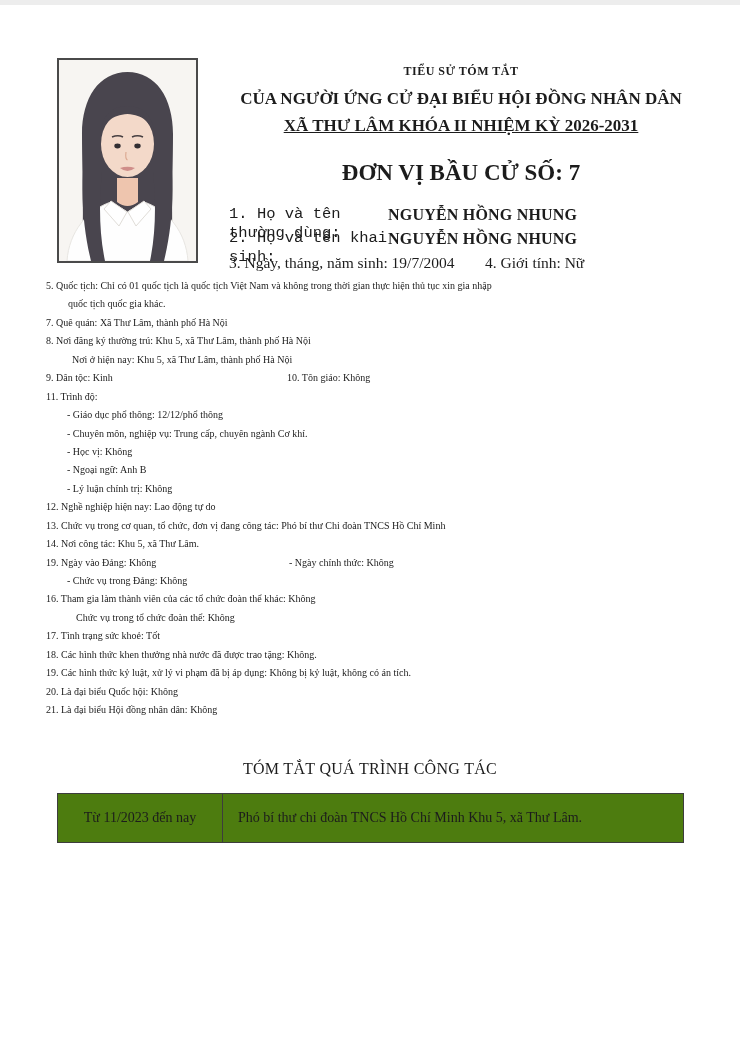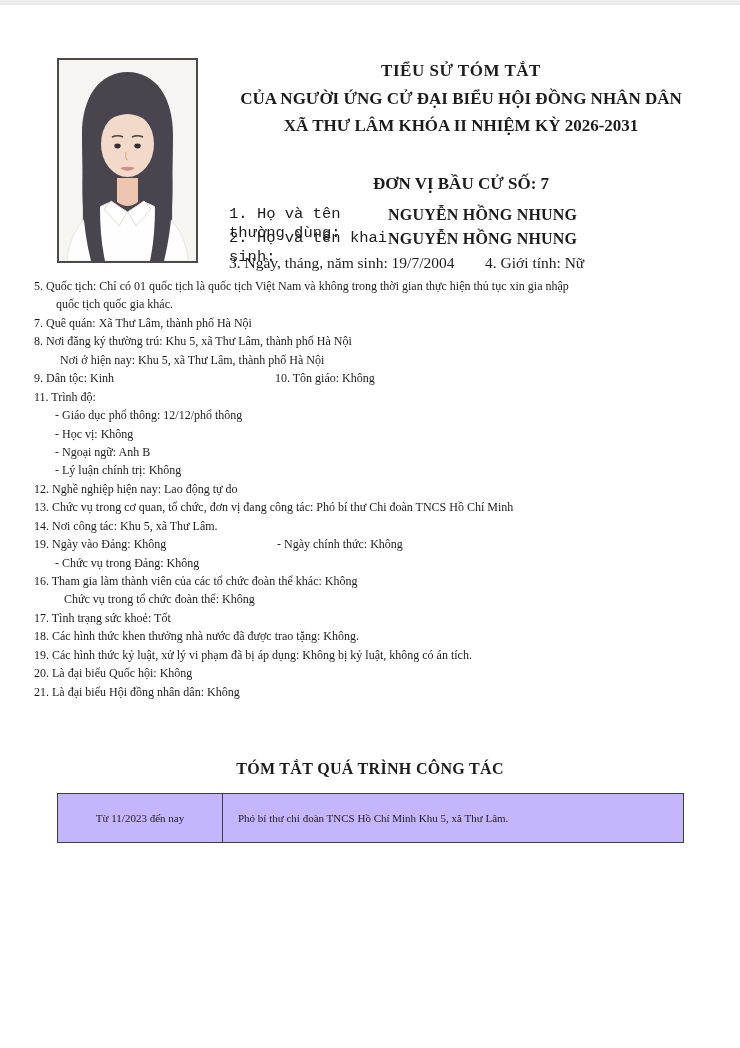--- a/index.html
+++ b/index.html
@@ -15,48 +15,48 @@
 
   
   .photo-frame {
     position:absolute; left:57px; top:58px; width:141px; height:205px;
     border:2px solid #4a4a4a; background:#f7f5f2; overflow:hidden;
   }
   .photo-frame svg { display:block; width:100%; height:100%; }
 
   
   .head { position:absolute; left:205px; top:57px; width:512px; text-align:center; font-weight:bold; }
-  .t1 { font-size:17px; line-height:28px; letter-spacing:0.5px; }
+  .t1 { font-size:12px; line-height:28px; letter-spacing:0.5px; }
   .t2 { font-size:17px; line-height:27px; }
-  .t3 { font-size:17px; line-height:27px; }
-  .unit { font-size:17px; margin-top:35px; }
+  .t3 { font-size:17px; line-height:27px;text-decoration:underline; }
+  .unit { font-size:23px; margin-top:21px; }
 
   
   .personal { position:absolute; left:229px; top:205px; width:486px; font-size:15.5px; }
   .prow { display:flex; height:24px; line-height:19px; }
   .plabel { width:159px; flex:0 0 159px;font-family:Liberation Mono, monospace; }
   .pvalue { font-weight:bold; font-size:16px; letter-spacing:0.2px; white-space:nowrap; }
   .prow3 { position:relative; height:24px; line-height:19px; white-space:nowrap; }
   .gender { position:absolute; left:256px; top:0; }
 
   
-  .bio { position:absolute; left:34px; top:277px; width:668px; font-size:12px; }
+  .bio { position:absolute; left:46px; top:277px; width:668px; font-size:10px; }
   .bl { height:18.45px; line-height:18.45px; white-space:nowrap; position:relative; }
   .ind-a { padding-left:21px; }   
   .ind-h { padding-left:22px; }   
   .ind-b { padding-left:26px; }   
   .ind-c { padding-left:30px; }   
   .c2a { position:absolute; left:241px; top:0; }
   .c2b { position:absolute; left:243px; top:0; }
 
   
-  .section-heading { position:absolute; left:0; top:760px; width:740px; text-align:center; font-weight:bold; font-size:16px; letter-spacing:0.3px; }
+  .section-heading { position:absolute; left:0; top:760px; width:740px; text-align:center; font-weight:normal; font-size:16px; letter-spacing:0.3px; }
   .work-table {
     position:absolute; left:57px; top:793px; width:627px; height:50px;
-    border:1.5px solid #3d3d3d; display:flex; font-size:11px; background:#c4b5fd;
+    border:1.5px solid #3d3d3d; display:flex; font-size:14px; background:#4d7c0f;
   }
   .wt-period { flex:0 0 165px; border-right:1.5px solid #3d3d3d; display:flex; align-items:center; justify-content:center; text-align:center; }
   .wt-role { flex:1; display:flex; align-items:center; padding-left:15px; white-space:nowrap; }
 </style>
 </head>
 <body>
 
 <div class="page">
   <div class="top-strip"></div>
 
@@ -108,20 +108,21 @@
     <div class="bl ind-h">quốc tịch quốc gia khác.</div>
     <div class="bl">7. Quê quán: Xã Thư Lâm, thành phố Hà Nội</div>
     <div class="bl">8. Nơi đăng ký thường trú: Khu 5, xã Thư Lâm, thành phố Hà Nội</div>
     <div class="bl ind-b">Nơi ở hiện nay: Khu 5, xã Thư Lâm, thành phố Hà Nội</div>
     <div class="bl">
       <span>9. Dân tộc: Kinh</span>
       <span class="c2a">10. Tôn giáo: Không</span>
     </div>
     <div class="bl">11. Trình độ:</div>
     <div class="bl ind-a">- Giáo dục phổ thông: 12/12/phổ thông</div>
+    <div class="bl ind-a">- Chuyên môn, nghiệp vụ: Trung cấp, chuyên ngành Cơ khí.</div>
     <div class="bl ind-a">- Học vị: Không</div>
     <div class="bl ind-a">- Ngoại ngữ: Anh B</div>
     <div class="bl ind-a">- Lý luận chính trị: Không</div>
     <div class="bl">12. Nghề nghiệp hiện nay: Lao động tự do</div>
     <div class="bl">13. Chức vụ trong cơ quan, tổ chức, đơn vị đang công tác: Phó bí thư Chi đoàn TNCS Hồ Chí Minh</div>
     <div class="bl">14. Nơi công tác: Khu 5, xã Thư Lâm.</div>
     <div class="bl">
       <span>19. Ngày vào Đảng: Không</span>
       <span class="c2b">- Ngày chính thức: Không</span>
     </div>

